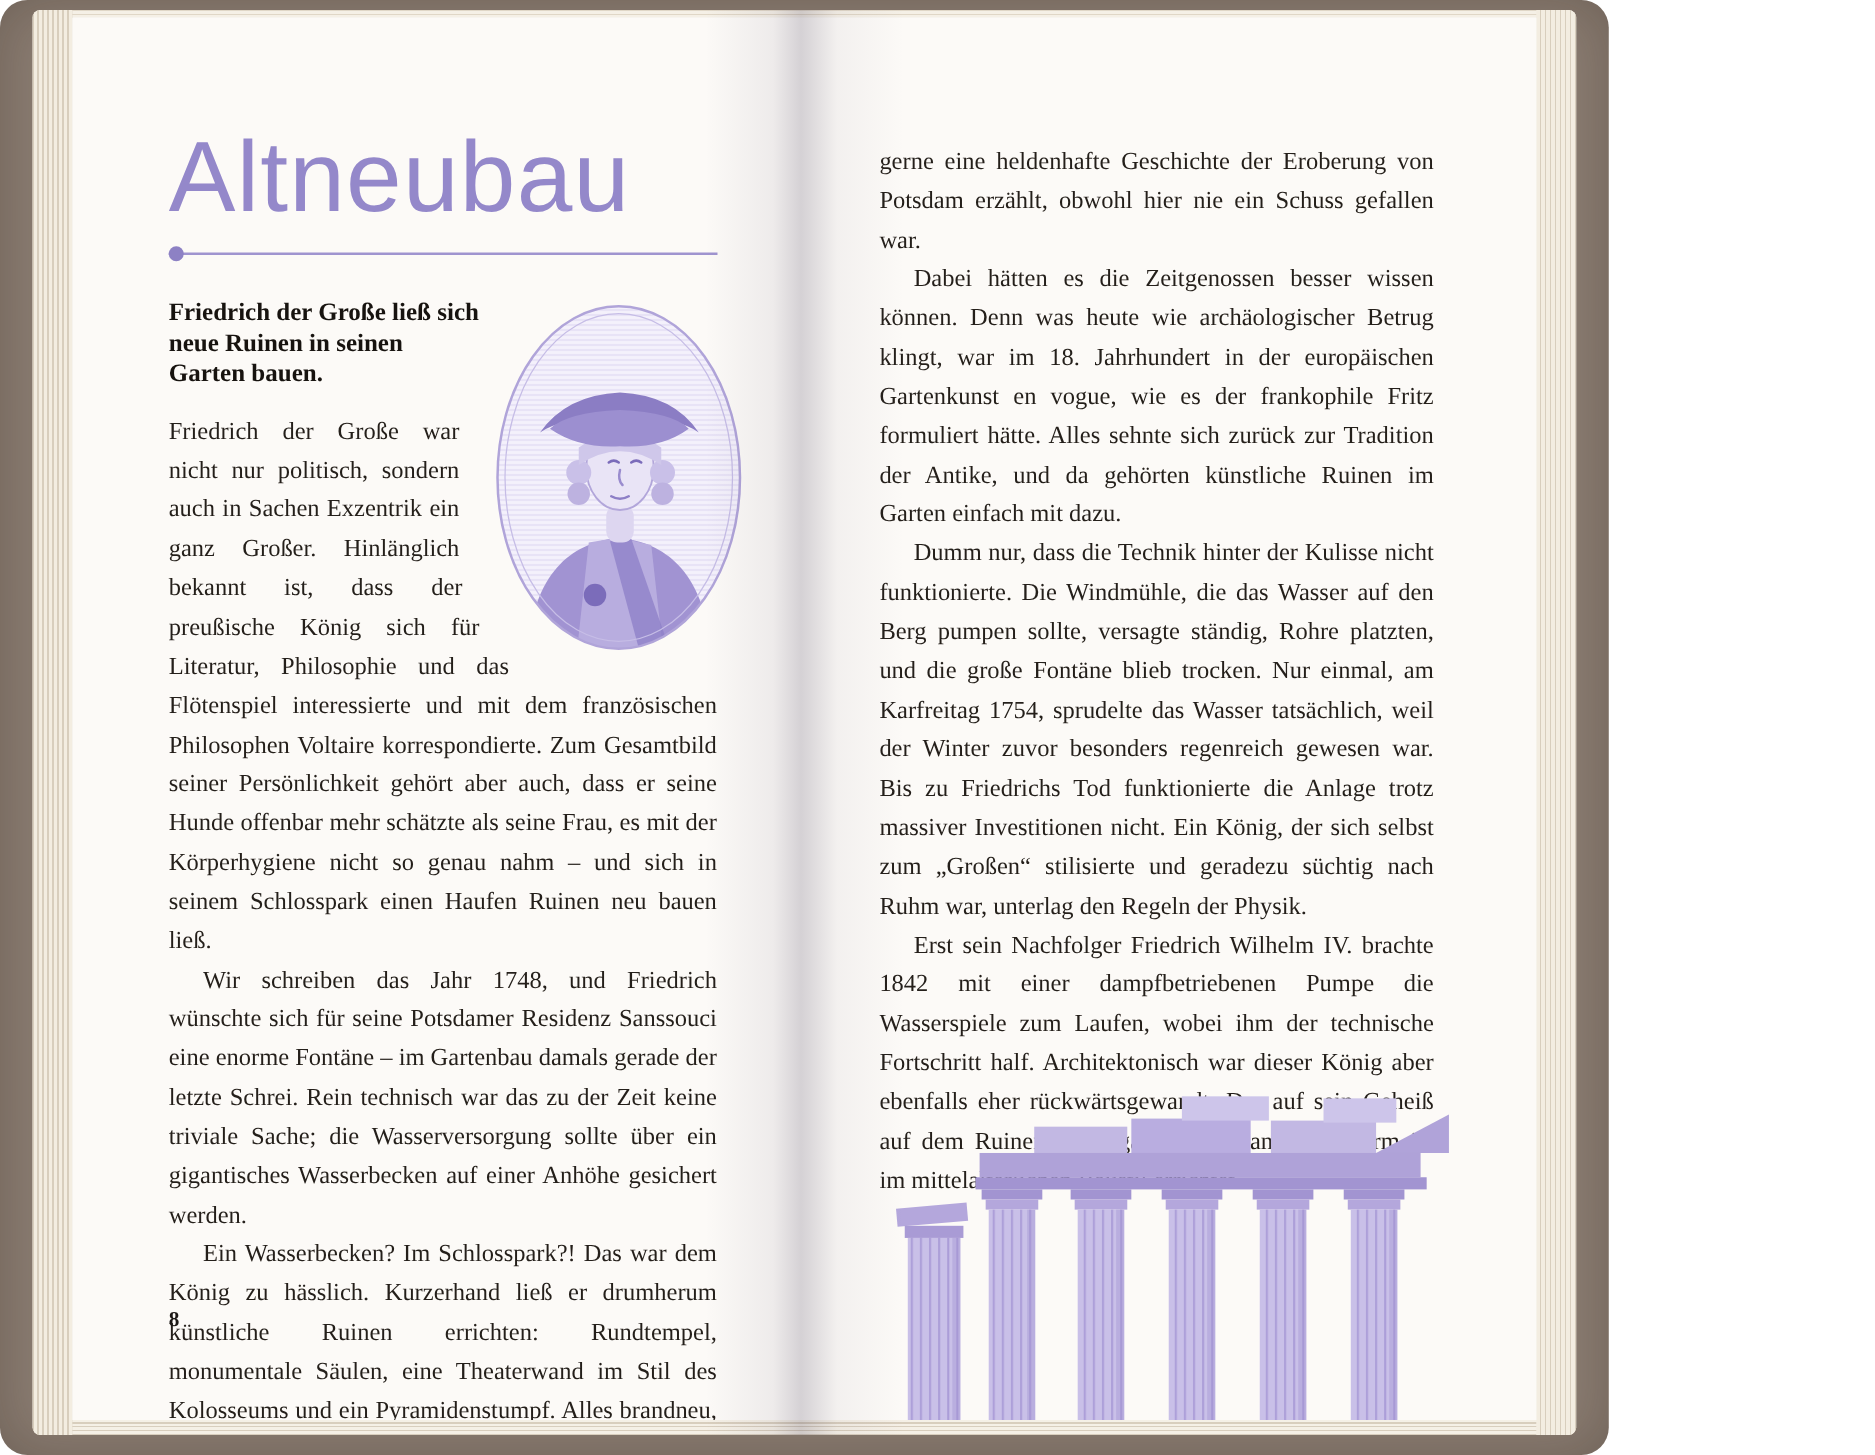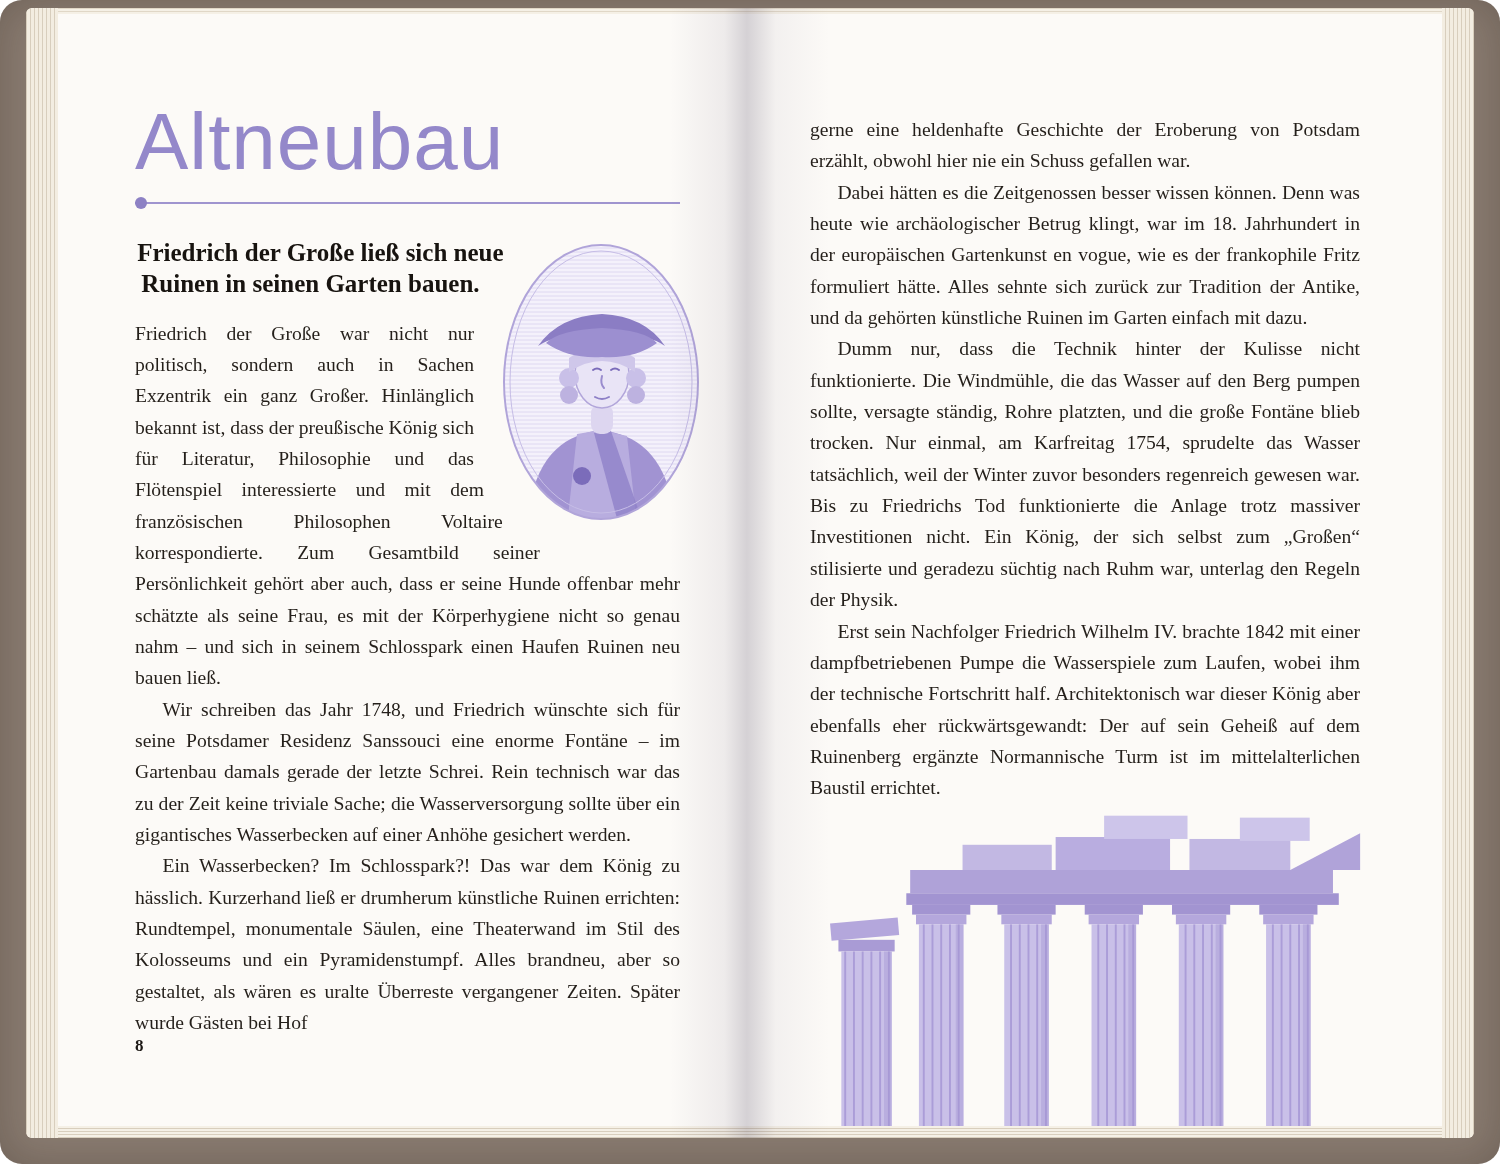--- a/index.html
+++ b/index.html
@@ -4,22 +4,22 @@
 <style>
   html, body { margin: 0; padding: 0; }
   body {
     width: 1500px; height: 1164px;
     background: #ffffff;
     font-family: "Liberation Serif", serif;
     -webkit-font-smoothing: antialiased;
   }
   .book {
     box-sizing: border-box;
-    width: 1500px; height: 1164px;
-    padding: 8px 26px 26px;
+    width: 1287px; height: 1164px;
+    padding: 8px 26px 16px;
     background: #8a7c71;
     border-radius: 22px;
     position: relative;
     box-shadow: inset 0 0 46px rgba(40,30,22,.28);
   }
   .spread {
     position: relative;
     width: 100%; height: 100%;
     background: #f4eee3;
     border-radius: 6px;
@@ -88,26 +88,25 @@
     position: relative;
   }
   .title-rule .rule-dot {
     position: absolute; left: 0; top: -5px;
     width: 12px; height: 12px;
     border-radius: 50%;
     background: #8d81c4;
   }
   .lead-heading {
     font-family: "Liberation Serif", serif;
-    font-size: 25px;
+    font-size: 20px;
     font-weight: 700;
     line-height: 1.23;
     color: #17130f;
     margin: 0 0 18px 0;
-    text-align: center;
   }
   .flow { margin-top: 34px; }
   .portrait {
     float: right;
     width: 206px; height: 288px;
     margin: 0 -24px 14px 24px;
     shape-outside: ellipse(48% 48% at 50% 50%);
     shape-margin: 12px;
   }
   .portrait svg { display: block; width: 100%; height: 100%; }

